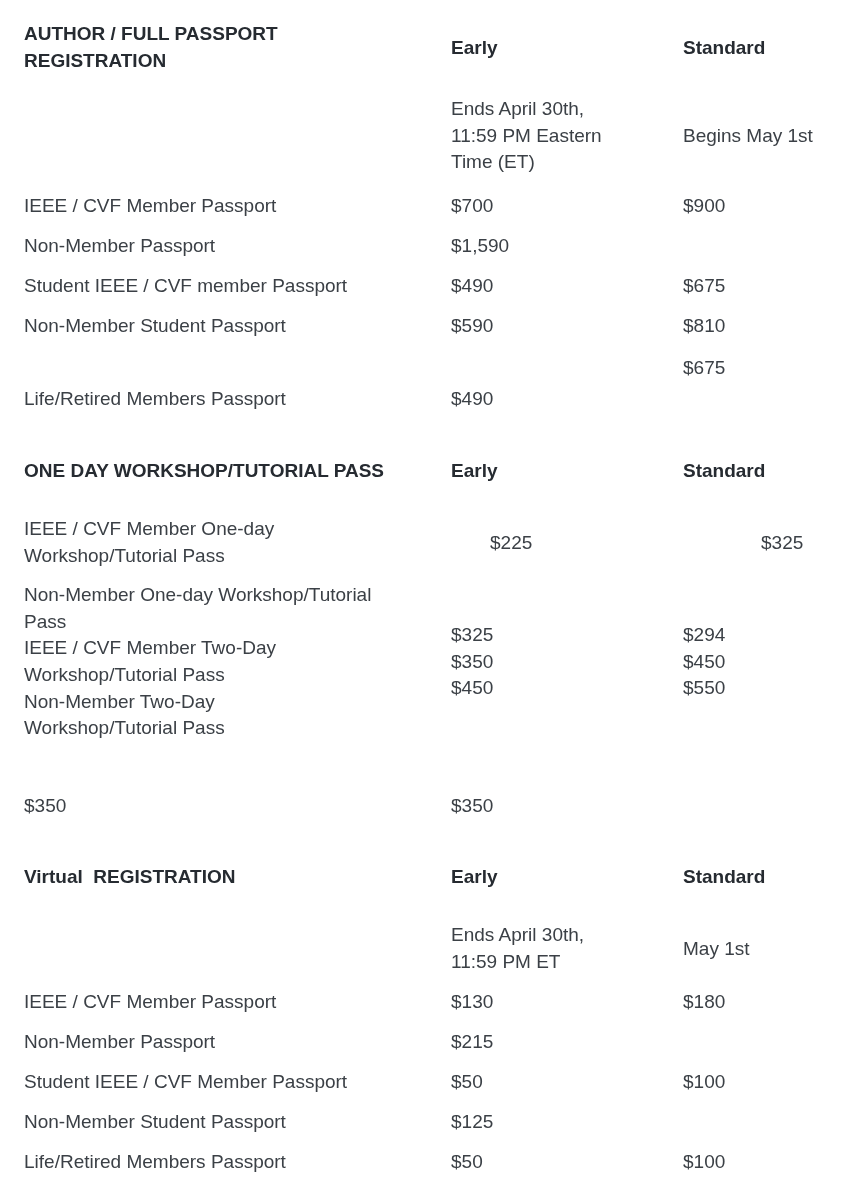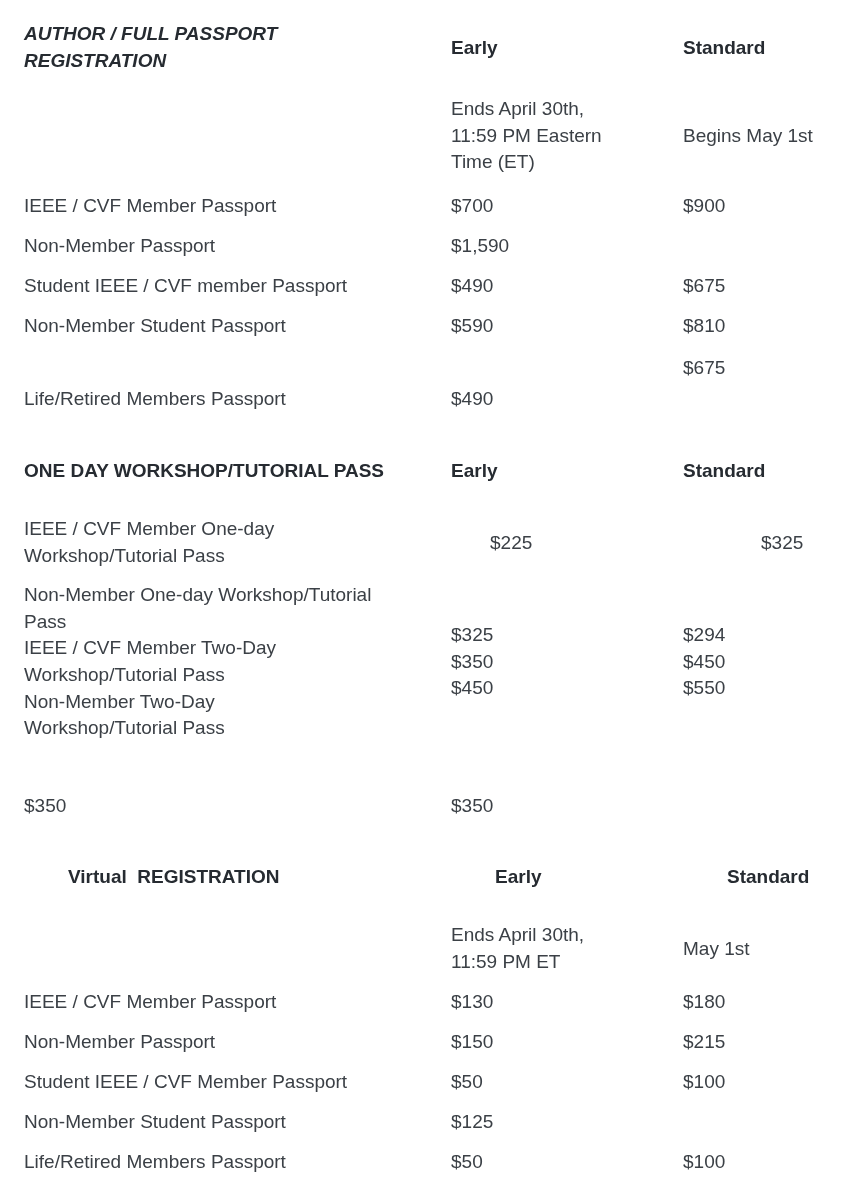--- a/index.html
+++ b/index.html
@@ -25,41 +25,41 @@
     grid-template-columns: 427px 232px 1fr;
     align-items: center;
   }
   .cell { min-width: 0; }
 
   .bold {
     font-weight: 700;
     color: #262b31;
   }
   .title { white-space: pre-wrap; } 
-  .wrap-title { max-width: 305px; font-style: italic; } 
+  .wrap-title { max-width: 305px; } 
   .multiline { white-space: pre-line; }
 
   
   .s1-head { min-height: 76px; }
   .s1-date { min-height: 100px; }
   .r40     { min-height: 40px; }
   .s1-split { min-height: 70px; align-items: stretch; }
   .s1-split .a-end   { align-self: end; padding-bottom: 3px; }
   .s1-split .a-start { align-self: start; padding-top: 9px; }
 
   
   .s2-head { min-height: 36px; margin-bottom: 14px; align-items: start; }
   .s2-r1 { min-height: 70px; gap: 39px; }
   .s2-r2 { min-height: 168px; }
   .s2-r3 { min-height: 76px; align-items: stretch; }
   .s2-r3 .a-top    { align-self: start; padding-top: 6px; }
   .s2-r3 .a-bottom { align-self: end; padding-bottom: 2px; }
 
   
-  .s3-head { min-height: 36px; margin-bottom: 16px; align-items: start; margin-left: 44px; }
+  .s3-head { min-height: 36px; margin-bottom: 16px; align-items: start; }
   .s3-date { min-height: 66px; }
 </style>
 </head>
 <body>
 
 <div class="wrap">
 
   <section>
     <div class="row s1-head">
       <div class="cell bold title wrap-title">AUTHOR / FULL PASSPORT REGISTRATION</div>
@@ -155,21 +155,20 @@
     </div>
 
     <div class="row r40">
       <div class="cell">IEEE / CVF Member Passport</div>
       <div class="cell">$130</div>
       <div class="cell">$180</div>
     </div>
 
     <div class="row r40">
       <div class="cell">Non-Member Passport</div>
-      <div class="cell">$150</div>
       <div class="cell">$215</div>
     </div>
 
     <div class="row r40">
       <div class="cell">Student IEEE / CVF Member Passport</div>
       <div class="cell">$50</div>
       <div class="cell">$100</div>
     </div>
 
     <div class="row r40">

